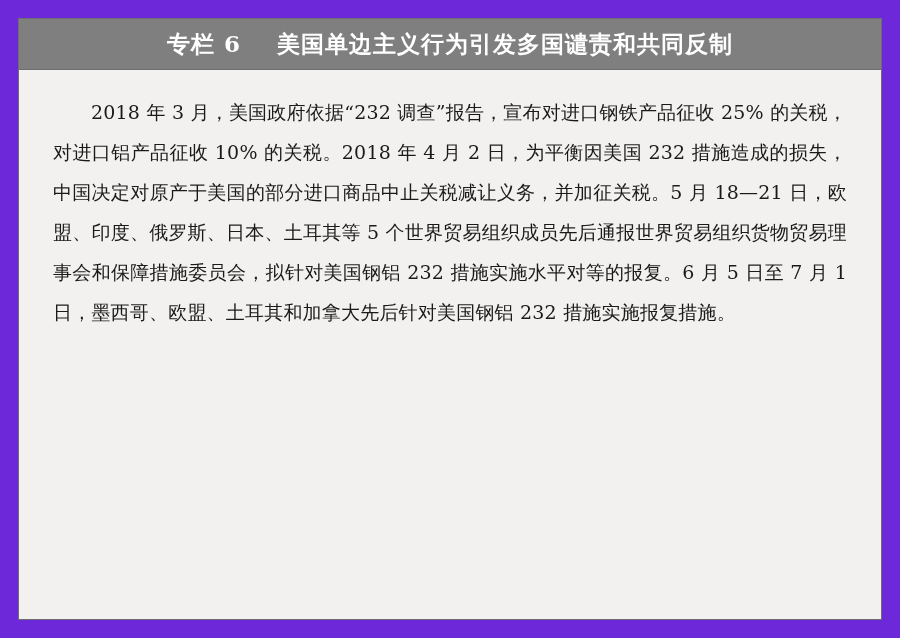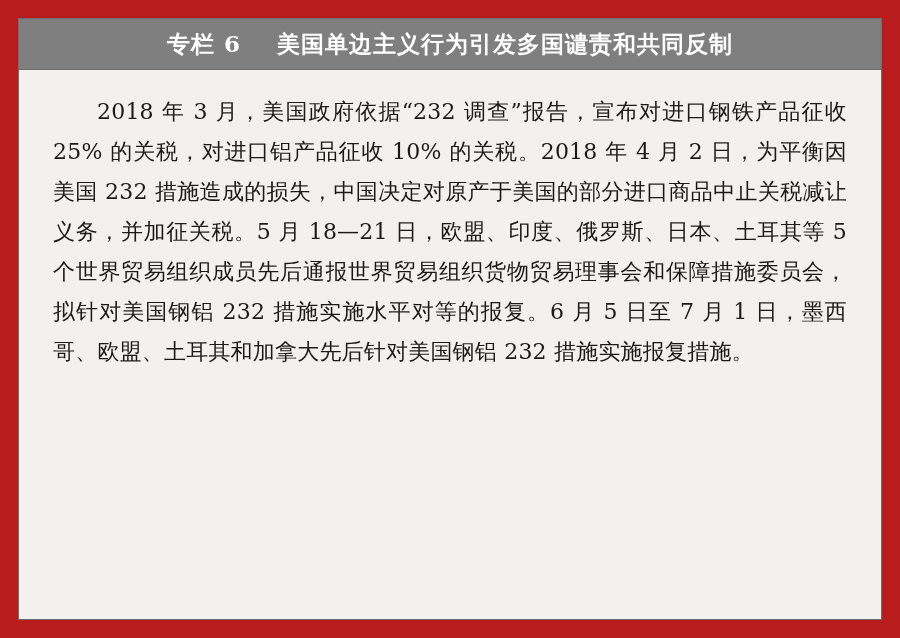--- a/index.html
+++ b/index.html
@@ -11,21 +11,21 @@
     height: 638px;
     background: #ffffff;
     font-family: "DejaVu Serif", "Liberation Serif", serif;
     overflow: hidden;
   }
   .page {
     position: relative;
     width: 900px;
     height: 638px;
     box-sizing: border-box;
-    background: #b91c1c;
+    background: #6d28d9;
   }
   .box {
     position: absolute;
     left: 18px;
     top: 18px;
     width: 864px;
     height: 602px;
     box-sizing: border-box;
     border: 1px solid #6e6e6e;
     background: #f2f1ef;
@@ -44,21 +44,21 @@
     font-weight: bold;
     letter-spacing: 1px;
     font-family: "DejaVu Serif", "Liberation Serif", serif;
     white-space: pre;
   }
   .box-body {
     padding: 22px 34px 10px 34px;
   }
   p.para {
     margin: 0 0 2px 0;
-    font-size: 22px;
+    font-size: 19px;
     line-height: 40px;
     color: #1a1a1a;
     text-align: justify;
     text-justify: inter-character;
     text-indent: 2em;
     font-family: "DejaVu Serif", "Liberation Serif", serif;
     letter-spacing: 0.2px;
   }
 </style>
 </head>

